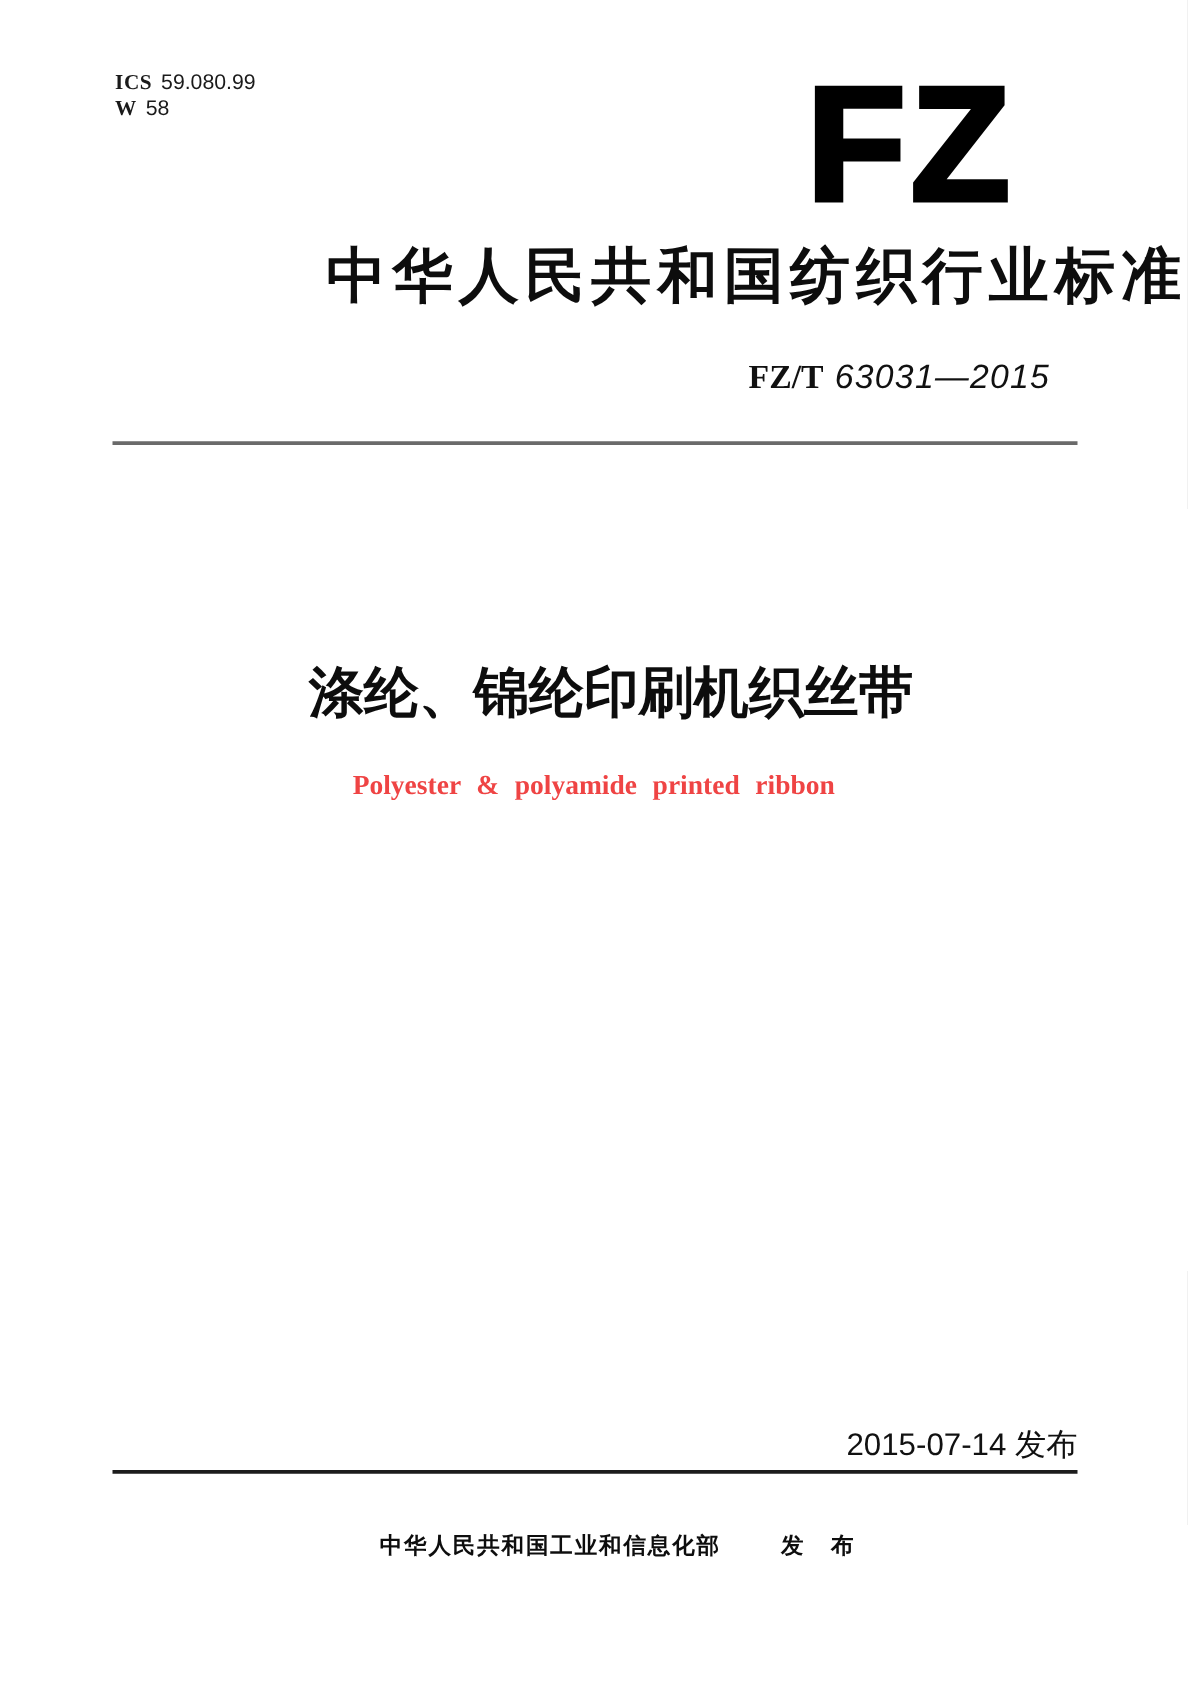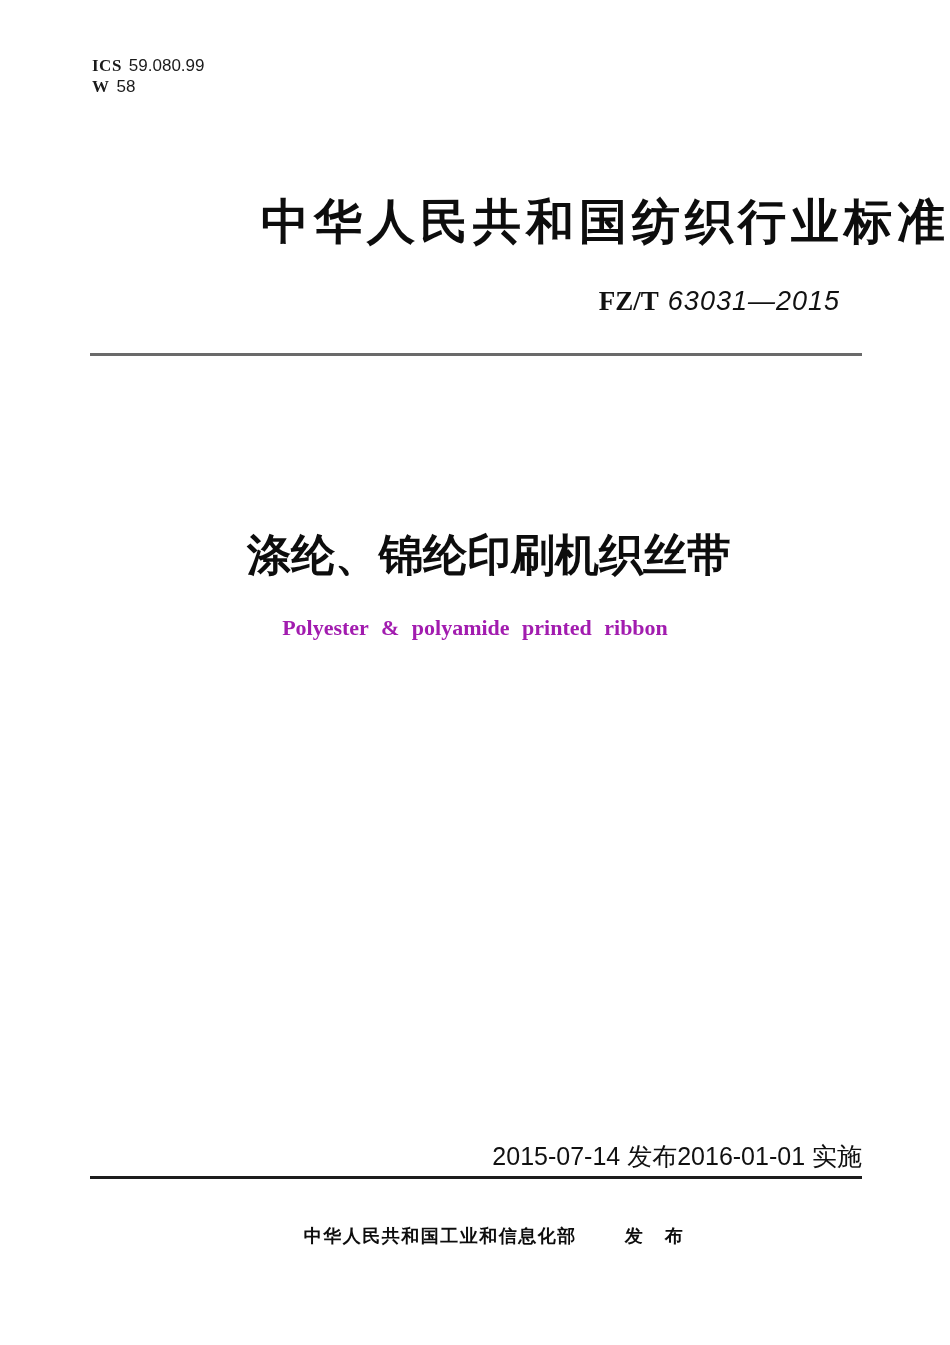--- a/index.html
+++ b/index.html
@@ -105,21 +105,21 @@
     position: absolute;
     top: 615px;
     left: 0;
     width: 100%;
     text-align: center;
     font-family: "Liberation Serif", serif;
     font-weight: bold;
     font-size: 22px;
     line-height: 26px;
     word-spacing: 7px;
-    color: #a21caf;
+    color: #ef4444;
     white-space: nowrap;
   }
 
   
   .date-row {
     position: absolute;
     top: 1142px;
     left: 90px;
     width: 772px;
     display: flex;
@@ -158,36 +158,36 @@
 
   <div class="ics-block">
     <div>
       <span class="ics-label">ICS</span><span class="ics-value">59.080.99</span>
     </div>
     <div>
       <span class="ics-label">W</span><span class="ics-value">58</span>
     </div>
   </div>
 
+  <div class="logo">FZ</div>
 
   <div class="header-title">中华人民共和国纺织行业标准</div>
 
   <div class="std-number">
     <span class="std-prefix">FZ/T</span><span class="std-digits">63031—2015</span>
   </div>
 
   <div class="rule rule-top"></div>
 
   <div class="title-zh">涤纶、锦纶印刷机织丝带</div>
 
   <div class="title-en">Polyester &amp; polyamide printed ribbon</div>
 
   <div class="date-row">
     <span>2015-07-14 发布</span>
-    <span>2016-01-01 实施</span>
   </div>
 
   <div class="rule rule-bottom"></div>
 
   <div class="publisher-line">
     <span class="publisher-name">中华人民共和国工业和信息化部</span><span class="pub-issued">发 布</span>
   </div>
 
 </div>
 

